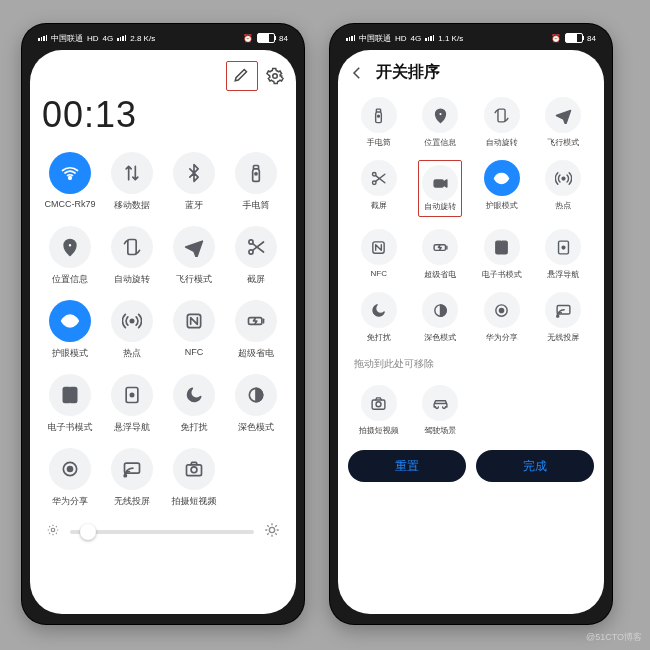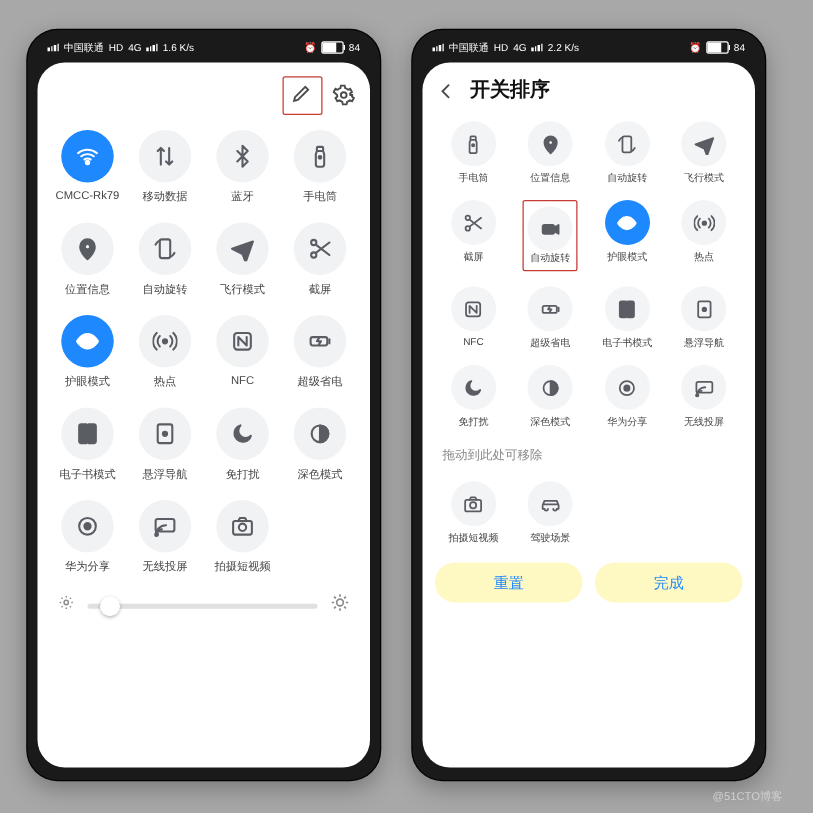--- a/index.html
+++ b/index.html
@@ -8,21 +8,21 @@
   
   .status{height:20px;display:flex;align-items:center;justify-content:space-between;padding:4px 16px 2px;color:#fff;font-size:8px}
   .status .left,.status .right{display:flex;align-items:center;gap:4px}
   .sig{display:inline-flex;align-items:flex-end;gap:1px}
   .sig i{width:1.5px;background:#fff;display:inline-block}
   .sig i:nth-child(1){height:3px}.sig i:nth-child(2){height:4px}.sig i:nth-child(3){height:5px}.sig i:nth-child(4){height:6px}
   .batt{width:16px;height:8px;border:1px solid #fff;border-radius:2px;position:relative;display:inline-block}
   .batt:after{content:"";position:absolute;right:-2px;top:2px;width:1px;height:4px;background:#fff}
   .batt i{display:block;height:100%;width:70%;background:#fff}
   
-  .panel{position:absolute;top:26px;left:8px;right:8px;bottom:10px;background:#fff;border-radius:22px;padding:14px 12px;overflow:hidden}
+  .panel{position:absolute;top:26px;left:8px;right:8px;bottom:10px;background:#fff;border-radius:32px;padding:14px 12px;overflow:hidden}
   .panel.small{padding:12px 10px}
   
   .hdr{display:flex;justify-content:flex-end;align-items:center;gap:8px;height:24px}
   .edit-hi{border:1px solid #c63a31;padding:3px 6px;border-radius:2px}
   .ico{width:18px;height:18px;display:inline-flex;align-items:center;justify-content:center;color:#4b4b4b}
   .clock-row{margin-top:6px}
   .clock{font-size:36px;font-weight:300;color:#222;letter-spacing:1px}
   .date{font-size:11px;color:#555;margin-top:-2px}
   
   .grid{display:grid;grid-template-columns:repeat(4,1fr);row-gap:14px;column-gap:6px;margin-top:16px}
@@ -40,22 +40,22 @@
   .title{font-size:16px;font-weight:600;color:#111}
   .grid2{display:grid;grid-template-columns:repeat(4,1fr);row-gap:12px;column-gap:0;margin-top:14px}
   .toggle2{display:flex;flex-direction:column;align-items:center;gap:4px}
   .circle2{width:36px;height:36px;border-radius:50%;background:#f3f4f6;display:flex;align-items:center;justify-content:center;color:#5a5d63}
   .circle2.on{background:#1e88ff;color:#fff}
   .circle2 svg{width:17px;height:17px}
   .lbl2{font-size:8px;color:#444;text-align:center;white-space:nowrap}
   .hi-red{border:1px solid #c63a31;padding:4px 3px;border-radius:2px}
   .hint{font-size:10px;color:#888;margin:14px 0 8px 6px}
   .btnrow{display:flex;gap:10px;margin-top:14px}
-  .pill{flex:1;height:32px;border-radius:16px;background:#fef9c3;display:flex;align-items:center;justify-content:center;font-size:12px;color:#1e88ff}
-  .wm{position:absolute;right:24px;bottom:4px;font-size:9px;color:#d0d0d0}
+  .pill{flex:1;height:32px;border-radius:16px;background:#0f172a;display:flex;align-items:center;justify-content:center;font-size:12px;color:#1e88ff}
+  .wm{position:absolute;right:8px;bottom:4px;font-size:9px;color:#d0d0d0}
 </style>
 </head>
 <body>
 
 <div class="stage">
 
   <div class="phone">
     <div class="status">
       <div class="left">
         <span class="sig">
@@ -66,21 +66,21 @@
           </span>
         <span>中国联通</span>
         <span>HD</span>
         <span>4G</span>
         <span class="sig">
             <i></i>
             <i></i>
             <i></i>
             <i></i>
           </span>
-        <span>1.6 K/s</span>
+        <span>2.8 K/s</span>
       </div>
       <div class="right">
         <span>⏰</span>
         <span class="batt">
             <i></i>
           </span>
         <span>84</span>
       </div>
     </div>
 
@@ -94,20 +94,21 @@
           </span>
         </span>
         <span class="ico">
           <svg viewBox="0 0 24 24" fill="none" stroke="currentColor" stroke-width="2">
               <circle cx="12" cy="12" r="3"></circle>
               <path d="M19 12a7 7 0 0 0-.2-1.7l2-1.5-2-3.4-2.3 1a7 7 0 0 0-2.9-1.7L13 2h-4l-.6 2.7a7 7 0 0 0-2.9 1.7l-2.3-1-2 3.4 2 1.5A7 7 0 0 0 5 12c0 .6.1 1.1.2 1.7l-2 1.5 2 3.4 2.3-1a7 7 0 0 0 2.9 1.7L11 22h4l.6-2.7a7 7 0 0 0 2.9-1.7l2.3 1 2-3.4-2-1.5c.1-.6.2-1.1.2-1.7z"></path>
             </svg>
         </span>
       </div>
       <div class="clock-row">
+        <div class="clock">00:13</div>
       </div>
 
       <div class="grid" id="grid-left">
           <div class="toggle">
             <div class="circle on">
               <svg viewBox="0 0 24 24" fill="none" stroke="currentColor" stroke-width="2" stroke-linecap="round" stroke-linejoin="round">
                 <path d="M3 9a14 14 0 0 1 18 0M6 12a10 10 0 0 1 12 0M9 15a6 6 0 0 1 6 0"></path>
                 <circle cx="12" cy="18" r="1.6" fill="currentColor"></circle>
               </svg>
             </div>
@@ -308,21 +309,21 @@
           </span>
         <span>中国联通</span>
         <span>HD</span>
         <span>4G</span>
         <span class="sig">
             <i></i>
             <i></i>
             <i></i>
             <i></i>
           </span>
-        <span>2.2 K/s</span>
+        <span>1.1 K/s</span>
       </div>
       <div class="right">
         <span>⏰</span>
         <span class="batt">
             <i></i>
           </span>
         <span>84</span>
       </div>
     </div>
 

